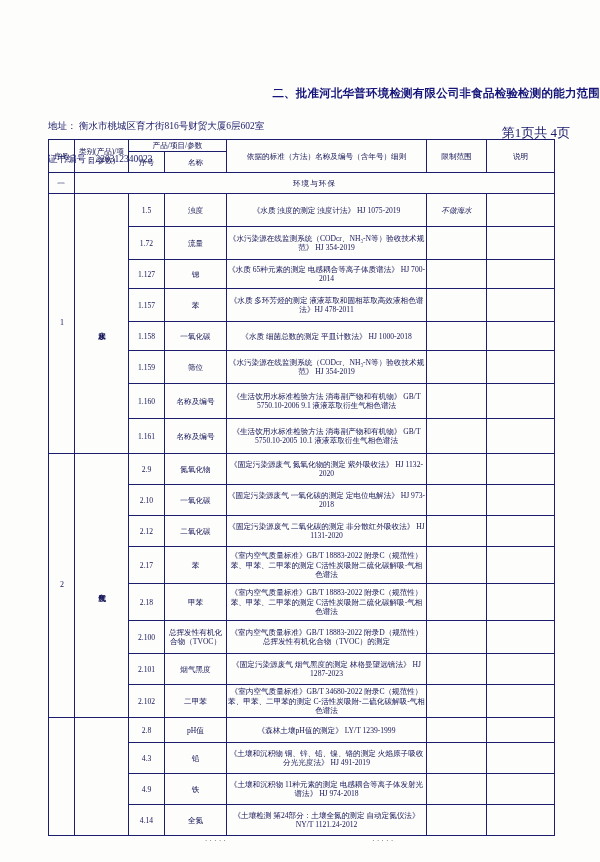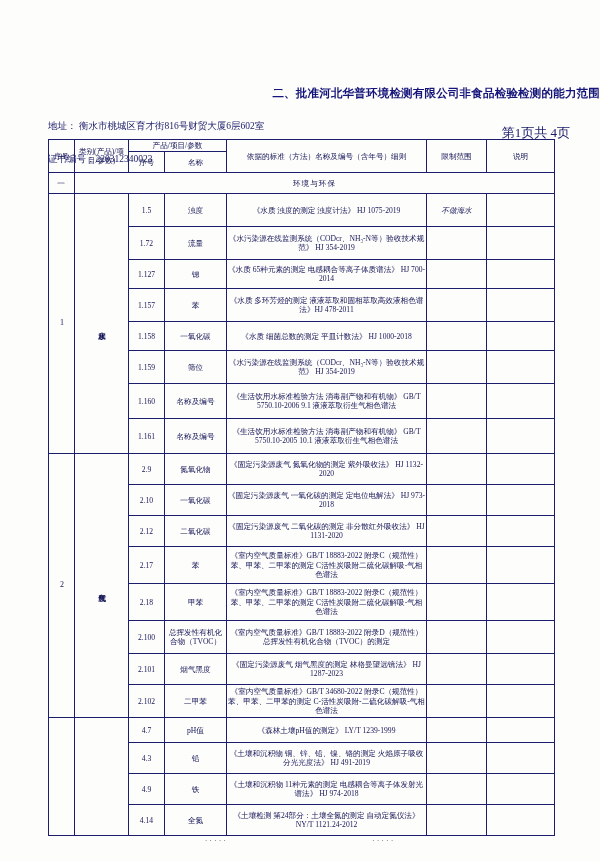--- a/index.html
+++ b/index.html
@@ -263,21 +263,21 @@
         <td class="no-num" style="height:30px">2.102</td>
         <td class="name-cell">二甲苯</td>
         <td class="std-cell">《室内空气质量标准》GB/T 34680-2022 附录C（规范性）苯、甲苯、二甲苯的测定 C-活性炭吸附-二硫化碳解吸-气相色谱法</td>
         <td class="limit-cell"></td>
         <td></td>
       </tr>
 
       <tr>
         <td rowspan="4"><span class="vert"></span></td>
         <td rowspan="4"><span class="vert-wide"></span></td>
-        <td class="no-num" style="height:22px">4.7</td>
+        <td class="no-num" style="height:22px">2.8</td>
         <td class="name-cell">pH值</td>
         <td class="std-cell">《森林土壤pH值的测定》 LY/T 1239-1999</td>
         <td class="limit-cell"></td>
         <td></td>
       </tr>
       <tr>
         <td class="no-num" style="height:28px">4.3</td>
         <td class="name-cell">铅</td>
         <td class="std-cell">《土壤和沉积物 铜、锌、铅、镍、铬的测定 火焰原子吸收分光光度法》 HJ 491-2019</td>
         <td class="limit-cell"></td>

